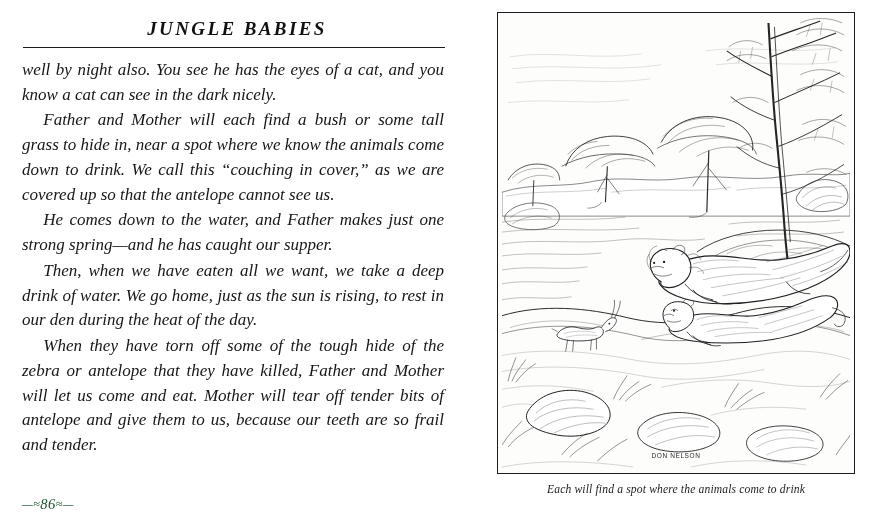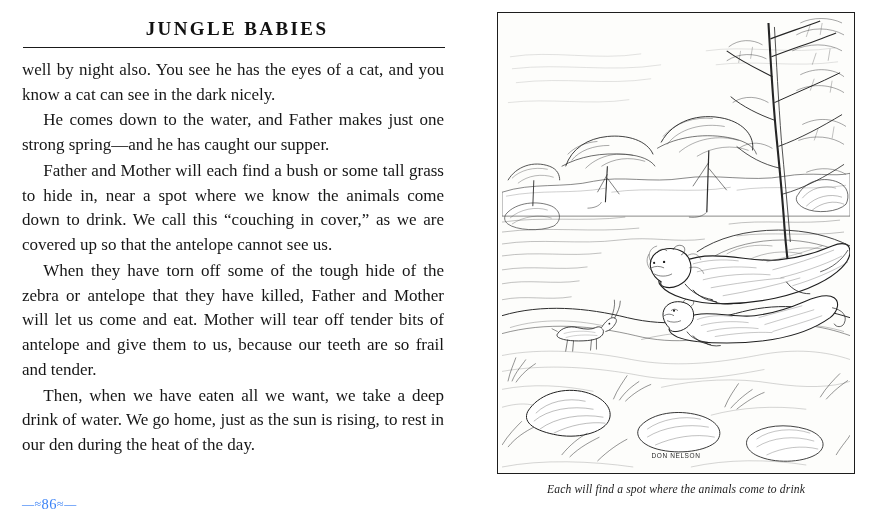--- a/index.html
+++ b/index.html
@@ -22,20 +22,21 @@
 
   
   .page-left {
     position: absolute;
     left: 0;
     top: 0;
     width: 470px;
     height: 527px;
     box-sizing: border-box;
     padding: 14px 22px 10px 20px;
+    font-style: italic;
   }
   .page-header {
     text-align: center;
     font-family: "Liberation Serif", serif;
     font-size: 19px;
     letter-spacing: 2.4px;
     font-weight: 600;
     color: #111;
     margin: 4px 0 0 0;
     padding-left: 6px;
@@ -60,21 +61,21 @@
   }
   .body-text p.indent {
     text-indent: 1.25em;
   }
   .page-number {
     position: absolute;
     left: 22px;
     bottom: 14px;
     font-size: 14.5px;
     letter-spacing: 0.5px;
-    color: #3b82f6;
+    color: #14532d;
   }
   .page-number .orn {
     font-size: 12px;
     vertical-align: 1px;
   }
 
   
   .page-right {
     position: absolute;
     left: 470px;
@@ -125,24 +126,24 @@
 </head>
 <body>
 
 <div class="spread">
 
   <div class="page-left">
     <div class="page-header">JUNGLE BABIES</div>
     <hr class="header-rule">
     <div class="body-text">
       <p>well by night also.  You see he has the eyes of a cat, and you know a cat can see in the dark nicely.</p>
+      <p class="indent">Father and Mother will each find a bush or some tall grass to hide in, near a spot where we know the animals come down to drink.  We call this “couching in cover,” as we are covered up so that the antelope cannot see us.</p>
       <p class="indent">He comes down to the water, and Father makes just one strong spring—and he has caught our supper.</p>
-      <p class="indent">Father and Mother will each find a bush or some tall grass to hide in, near a spot where we know the animals come down to drink.  We call this “couching in cover,” as we are covered up so that the antelope cannot see us.</p>
+      <p class="indent">Then, when we have eaten all we want, we take a deep drink of water.  We go home, just as the sun is rising, to rest in our den during the heat of the day.</p>
       <p class="indent">When they have torn off some of the tough hide of the zebra or antelope that they have killed, Father and Mother will let us come and eat.  Mother will tear off tender bits of antelope and give them to us, because our teeth are so frail and tender.</p>
-      <p class="indent">Then, when we have eaten all we want, we take a deep drink of water.  We go home, just as the sun is rising, to rest in our den during the heat of the day.</p>
     </div>
     <div class="page-number">
       <span class="orn">—≈</span><span>86</span><span class="orn">≈—</span>
     </div>
   </div>
 
   <div class="page-right">
     <div class="plate-frame">
       <div class="plate-inner">
         <svg class="plate-svg" viewBox="0 0 350 454" preserveAspectRatio="none">

